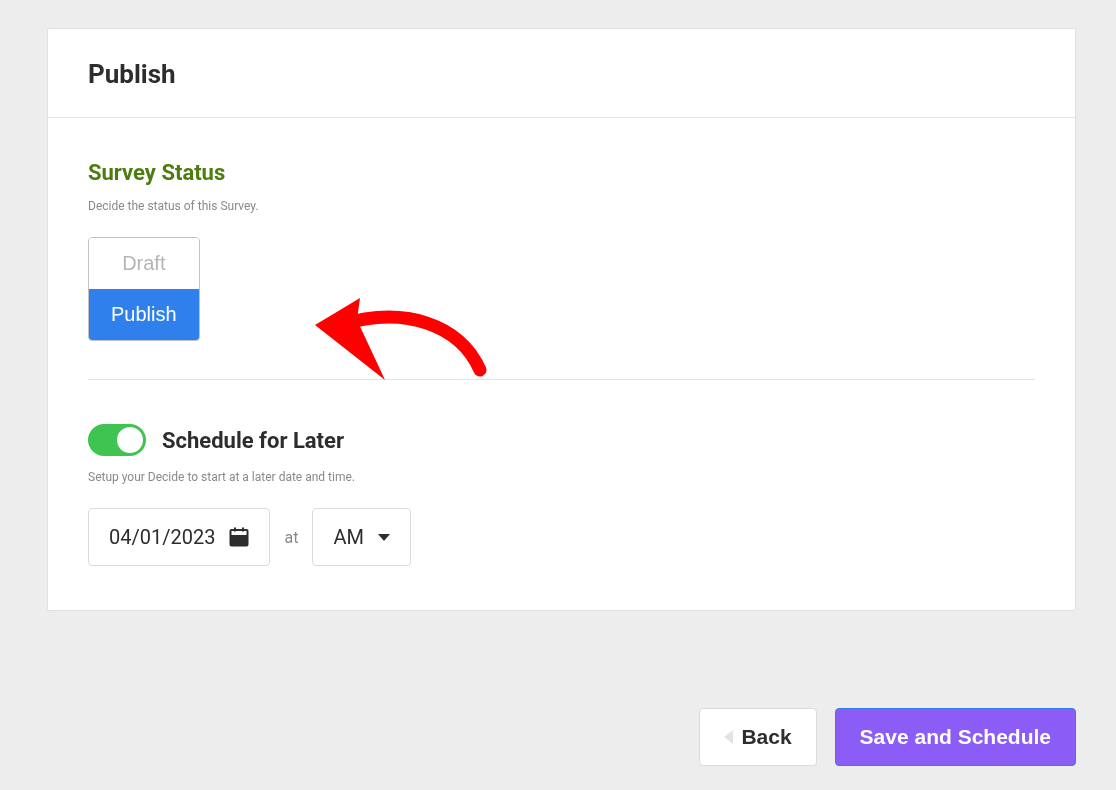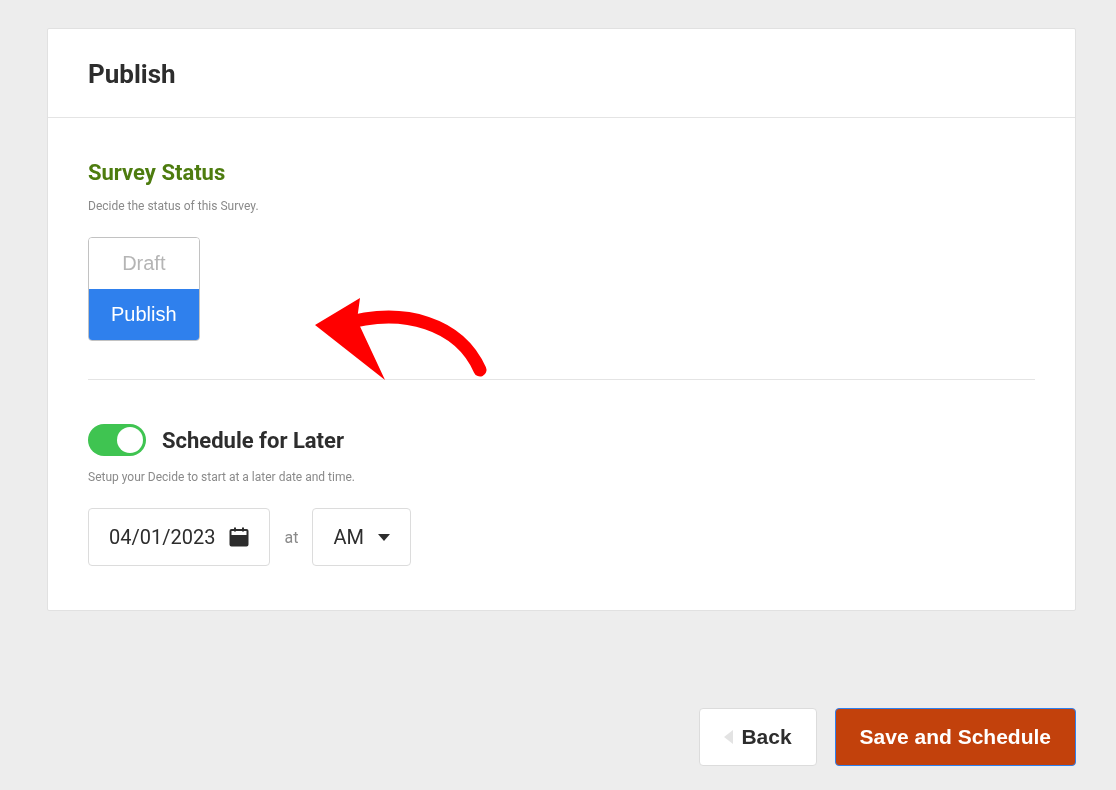--- a/index.html
+++ b/index.html
@@ -149,21 +149,21 @@
       display: flex;
       align-items: center;
       gap: 8px;
     }
     .btn-secondary {
       background: #fff;
       border: 1px solid #dcdcdc;
       color: #2d2d2d;
     }
     .btn-primary {
-      background: #c2410c;
+      background: #8b5cf6;
       border: 1px solid #2f80ed;
       color: #fff;
     }
     .chevron-left {
       width: 0;
       height: 0;
       border-top: 7px solid transparent;
       border-bottom: 7px solid transparent;
       border-right: 9px solid #e3e3e3;
       display: inline-block;

